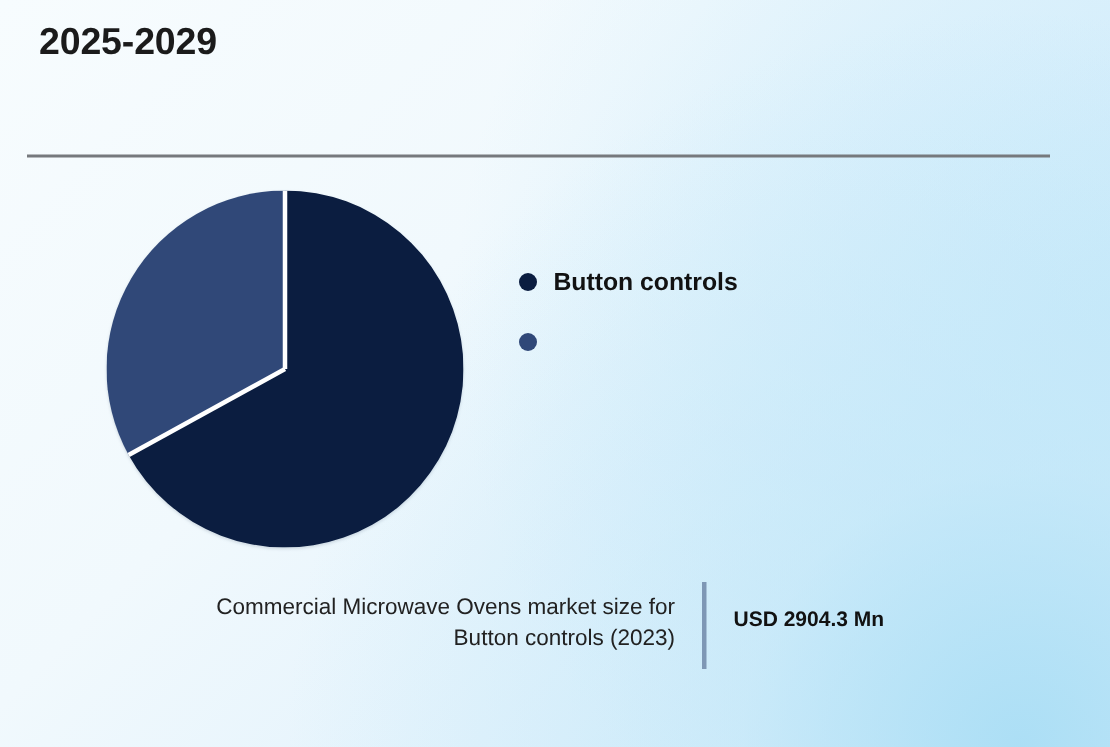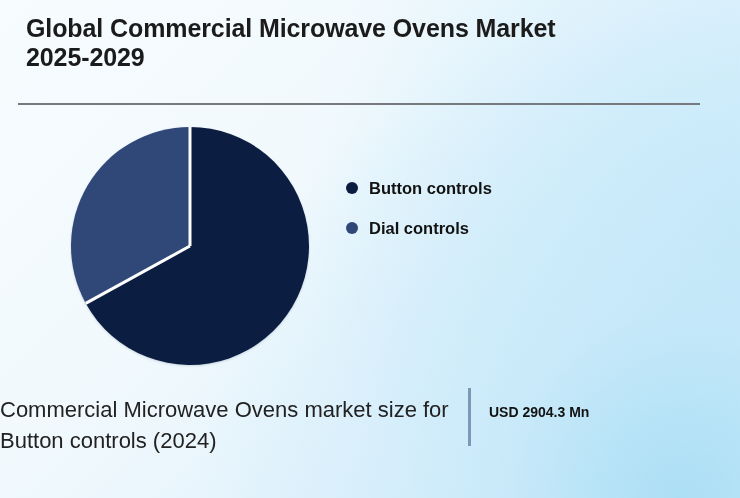--- a/index.html
+++ b/index.html
@@ -101,22 +101,22 @@
     left: 0;
     top: 386px;
     width: 740px;
     height: 62px;
   }
   #stat-caption {
     position: absolute;
     left: 0px;
     top: 8px;
     width: 450px;
-    text-align: left;
-    font-size: 22px;
+    text-align: right;
+    font-size: 15px;
     color: #222222;
     line-height: 1.42;
   }
   #stat-divider {
     position: absolute;
     left: 468px;
     top: 2px;
     width: 3px;
     height: 58px;
     background: #7e97b5;
@@ -141,21 +141,20 @@
     color: #121212;
     white-space: nowrap;
   }
 </style>
 </head>
 <body>
 
 <div id="infographic">
 
   <div id="header">
-    <div class="title-line">Global Commercial Microwave Ovens Market</div>
     <div class="title-line">2025-2029</div>
   </div>
   <div id="header-rule"></div>
 
   <div id="pie-wrap">
     <svg id="pie-svg" viewBox="0 0 238 238">
       <g>
         <path id="slice-0" d="M 119 119 L 119.00 0.00 A 119 119 0 1 1 14.72 176.33 Z" fill="#0b1d40"></path>
         <path id="slice-1" d="M 119 119 L 14.72 176.33 A 119 119 0 0 1 119.00 0.00 Z" fill="#304878"></path>
       </g>
@@ -166,27 +165,26 @@
     </svg>
   </div>
 
   <div id="legend">
     <div class="legend-row">
       <span class="legend-dot" id="legend-dot-0" style="background: rgb(11, 29, 64);"></span>
       <span class="legend-label">Button controls</span>
     </div>
     <div class="legend-row">
       <span class="legend-dot" id="legend-dot-1" style="background: rgb(48, 72, 120);"></span>
-      <span class="legend-label">Dial controls</span>
     </div>
   </div>
 
   <div id="footer-stat">
     <div id="stat-caption">
       <span>Commercial Microwave Ovens market size for</span><br>
-      <span>Button controls (2024)</span>
+      <span>Button controls (2023)</span>
     </div>
     <div id="stat-divider"></div>
     <div id="stat-value">USD 2904.3 Mn</div>
   </div>
 
 
 </div>
 
 </body></html>

